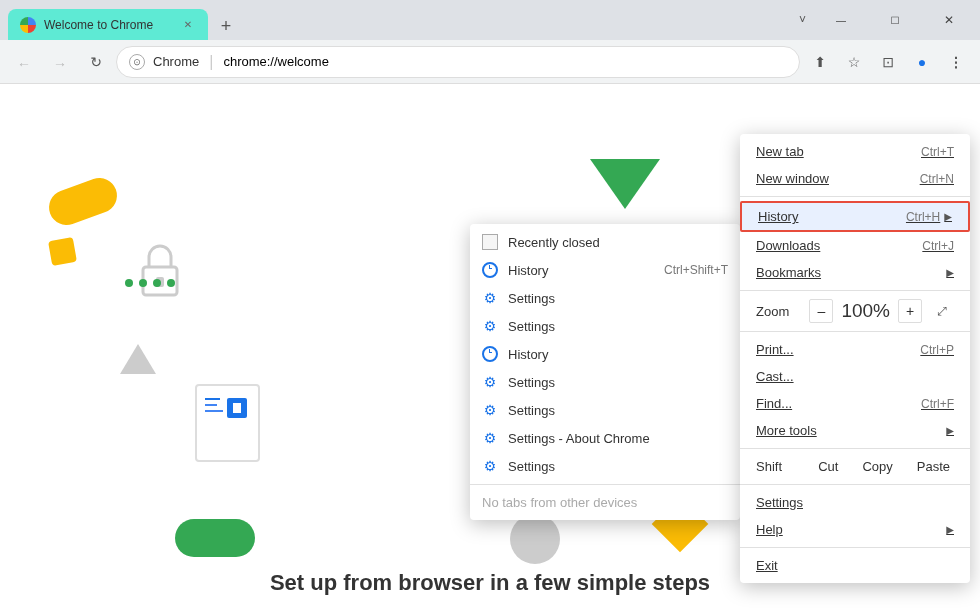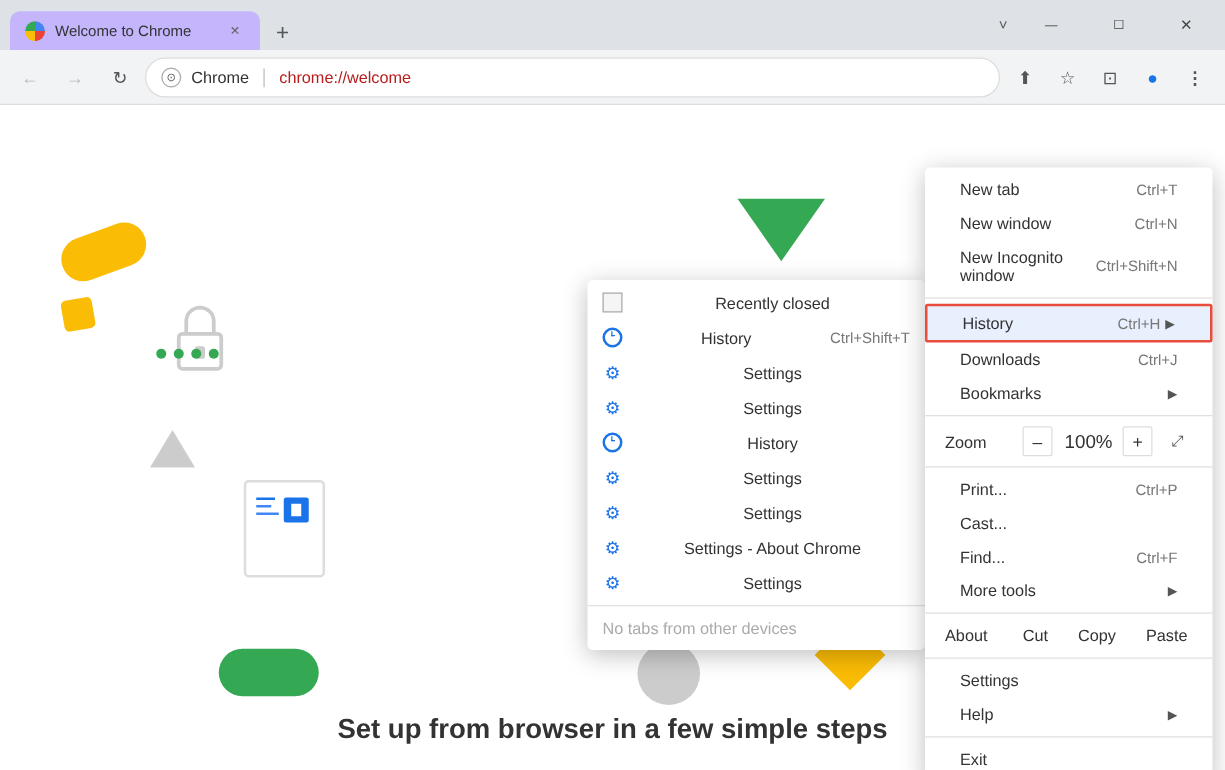--- a/index.html
+++ b/index.html
@@ -14,21 +14,21 @@
       padding: 0 8px;
       position: relative;
     }
     .tab-area {
       display: flex;
       align-items: flex-end;
       height: 100%;
       flex: 1;
     }
     .tab {
-      background: #c4b5fd;
+      background: #5eead4;
       height: 31px;
       border-radius: 8px 8px 0 0;
       display: flex;
       align-items: center;
       padding: 0 12px;
       min-width: 200px;
       position: relative;
     }
     .tab-favicon {
       width: 16px; height: 16px; margin-right: 8px;
@@ -128,25 +128,26 @@
       background: #fff;
       border-radius: 4px;
       box-shadow: 0 4px 20px rgba(0,0,0,0.25);
       padding: 4px 0;
       z-index: 200;
     }
     .menu-item {
       display: flex;
       align-items: center;
       justify-content: space-between;
-      padding: 6px 28px;
+      padding: 6px 16px;
       font-size: 13px;
       color: #333;
       cursor: pointer;
       position: relative;
+      text-decoration: underline;
     }
     .menu-item.active { background: #e8f0fe; }
     .menu-item-label { flex: 1; }
     .menu-shortcut { color: #777; font-size: 12px; margin-left: 16px; }
     .menu-arrow { color: #555; font-size: 10px; margin-left: 4px; }
     .menu-divider { height: 1px; background: #e0e0e0; margin: 4px 0; }
     
     
     .zoom-row {
       display: flex;
@@ -160,21 +161,21 @@
     .zoom-controls {
       display: flex; align-items: center; gap: 8px;
     }
     .zoom-btn {
       width: 24px; height: 24px;
       border: 1px solid #ddd;
       border-radius: 2px;
       display: flex; align-items: center; justify-content: center;
       font-size: 14px; cursor: pointer; color: #333;
     }
-    .zoom-value { font-size: 15px; min-width: 40px; text-align: right; }
+    .zoom-value { font-size: 19px; min-width: 40px; text-align: center; }
     .zoom-fullscreen {
       width: 24px; height: 24px;
       display: flex; align-items: center; justify-content: center;
       font-size: 12px; cursor: pointer; color: #555;
     }
 
     
     .edit-row {
       display: flex;
       align-items: center;
@@ -233,21 +234,21 @@
     .history-icon-gear {
       width: 16px; height: 16px; flex-shrink: 0;
       color: #1a73e8; font-size: 14px;
       display: flex; align-items: center; justify-content: center;
     }
     .history-icon-doc {
       width: 16px; height: 16px; flex-shrink: 0;
       border: 1px solid #aaa;
       background: #f5f5f5;
     }
-    .history-item-label { flex: 1; text-align: center; }
+    .history-item-label { flex: 1; }
     .history-item-shortcut { color: #777; font-size: 12px; }
     .history-item-gray { color: #aaa; }
     
     
     .history-highlighted {
       border: 2px solid #e74c3c;
       border-radius: 2px;
       background: #fff;
     }
 
@@ -337,21 +338,21 @@
 </div>
 
 <div class="toolbar">
   <div class="nav-btn disabled">←</div>
   <div class="nav-btn disabled">→</div>
   <div class="nav-btn">↻</div>
   <div class="address-bar">
     <div class="address-bar-icon">⊙</div>
     <span style="font-size:13px;color:#333;">Chrome</span>
     <span style="color:#ccc;margin:0 2px;">|</span>
-    <span style="font-size:13px;color:#b91c1c;">chrome://welcome</span>
+    <span style="font-size:13px;color:#000000;">chrome://welcome</span>
   </div>
   <div class="toolbar-actions">
     <div class="toolbar-icon">⬆</div>
     <div class="toolbar-icon">☆</div>
     <div class="toolbar-icon">⊡</div>
     <div class="toolbar-icon" style="color:#1a73e8;">●</div>
     <div class="toolbar-icon" style="font-weight:bold;">⋮</div>
   </div>
 </div>
 
@@ -439,24 +440,20 @@
     </div>
 
     <div class="main-menu">
       <div class="menu-item">
         <span class="menu-item-label">New tab</span>
         <span class="menu-shortcut">Ctrl+T</span>
       </div>
       <div class="menu-item">
         <span class="menu-item-label">New window</span>
         <span class="menu-shortcut">Ctrl+N</span>
-      </div>
-      <div class="menu-item">
-        <span class="menu-item-label">New Incognito window</span>
-        <span class="menu-shortcut">Ctrl+Shift+N</span>
       </div>
       <div class="menu-divider"></div>
 
       <div class="menu-item history-highlighted active">
         <span class="menu-item-label">History</span>
         <span class="menu-shortcut">Ctrl+H</span>
         <span class="menu-arrow">▶</span>
       </div>
       <div class="menu-item">
         <span class="menu-item-label">Downloads</span>
@@ -489,21 +486,21 @@
         <span class="menu-item-label">Find...</span>
         <span class="menu-shortcut">Ctrl+F</span>
       </div>
       <div class="menu-item">
         <span class="menu-item-label">More tools</span>
         <span class="menu-arrow">▶</span>
       </div>
       <div class="menu-divider"></div>
 
       <div class="edit-row">
-        <span class="edit-label">About</span>
+        <span class="edit-label">Shift</span>
         <div class="edit-btn">Cut</div>
         <div class="edit-btn">Copy</div>
         <div class="edit-btn">Paste</div>
       </div>
       <div class="menu-divider"></div>
       <div class="menu-item">
         <span class="menu-item-label">Settings</span>
       </div>
       <div class="menu-item">
         <span class="menu-item-label">Help</span>

